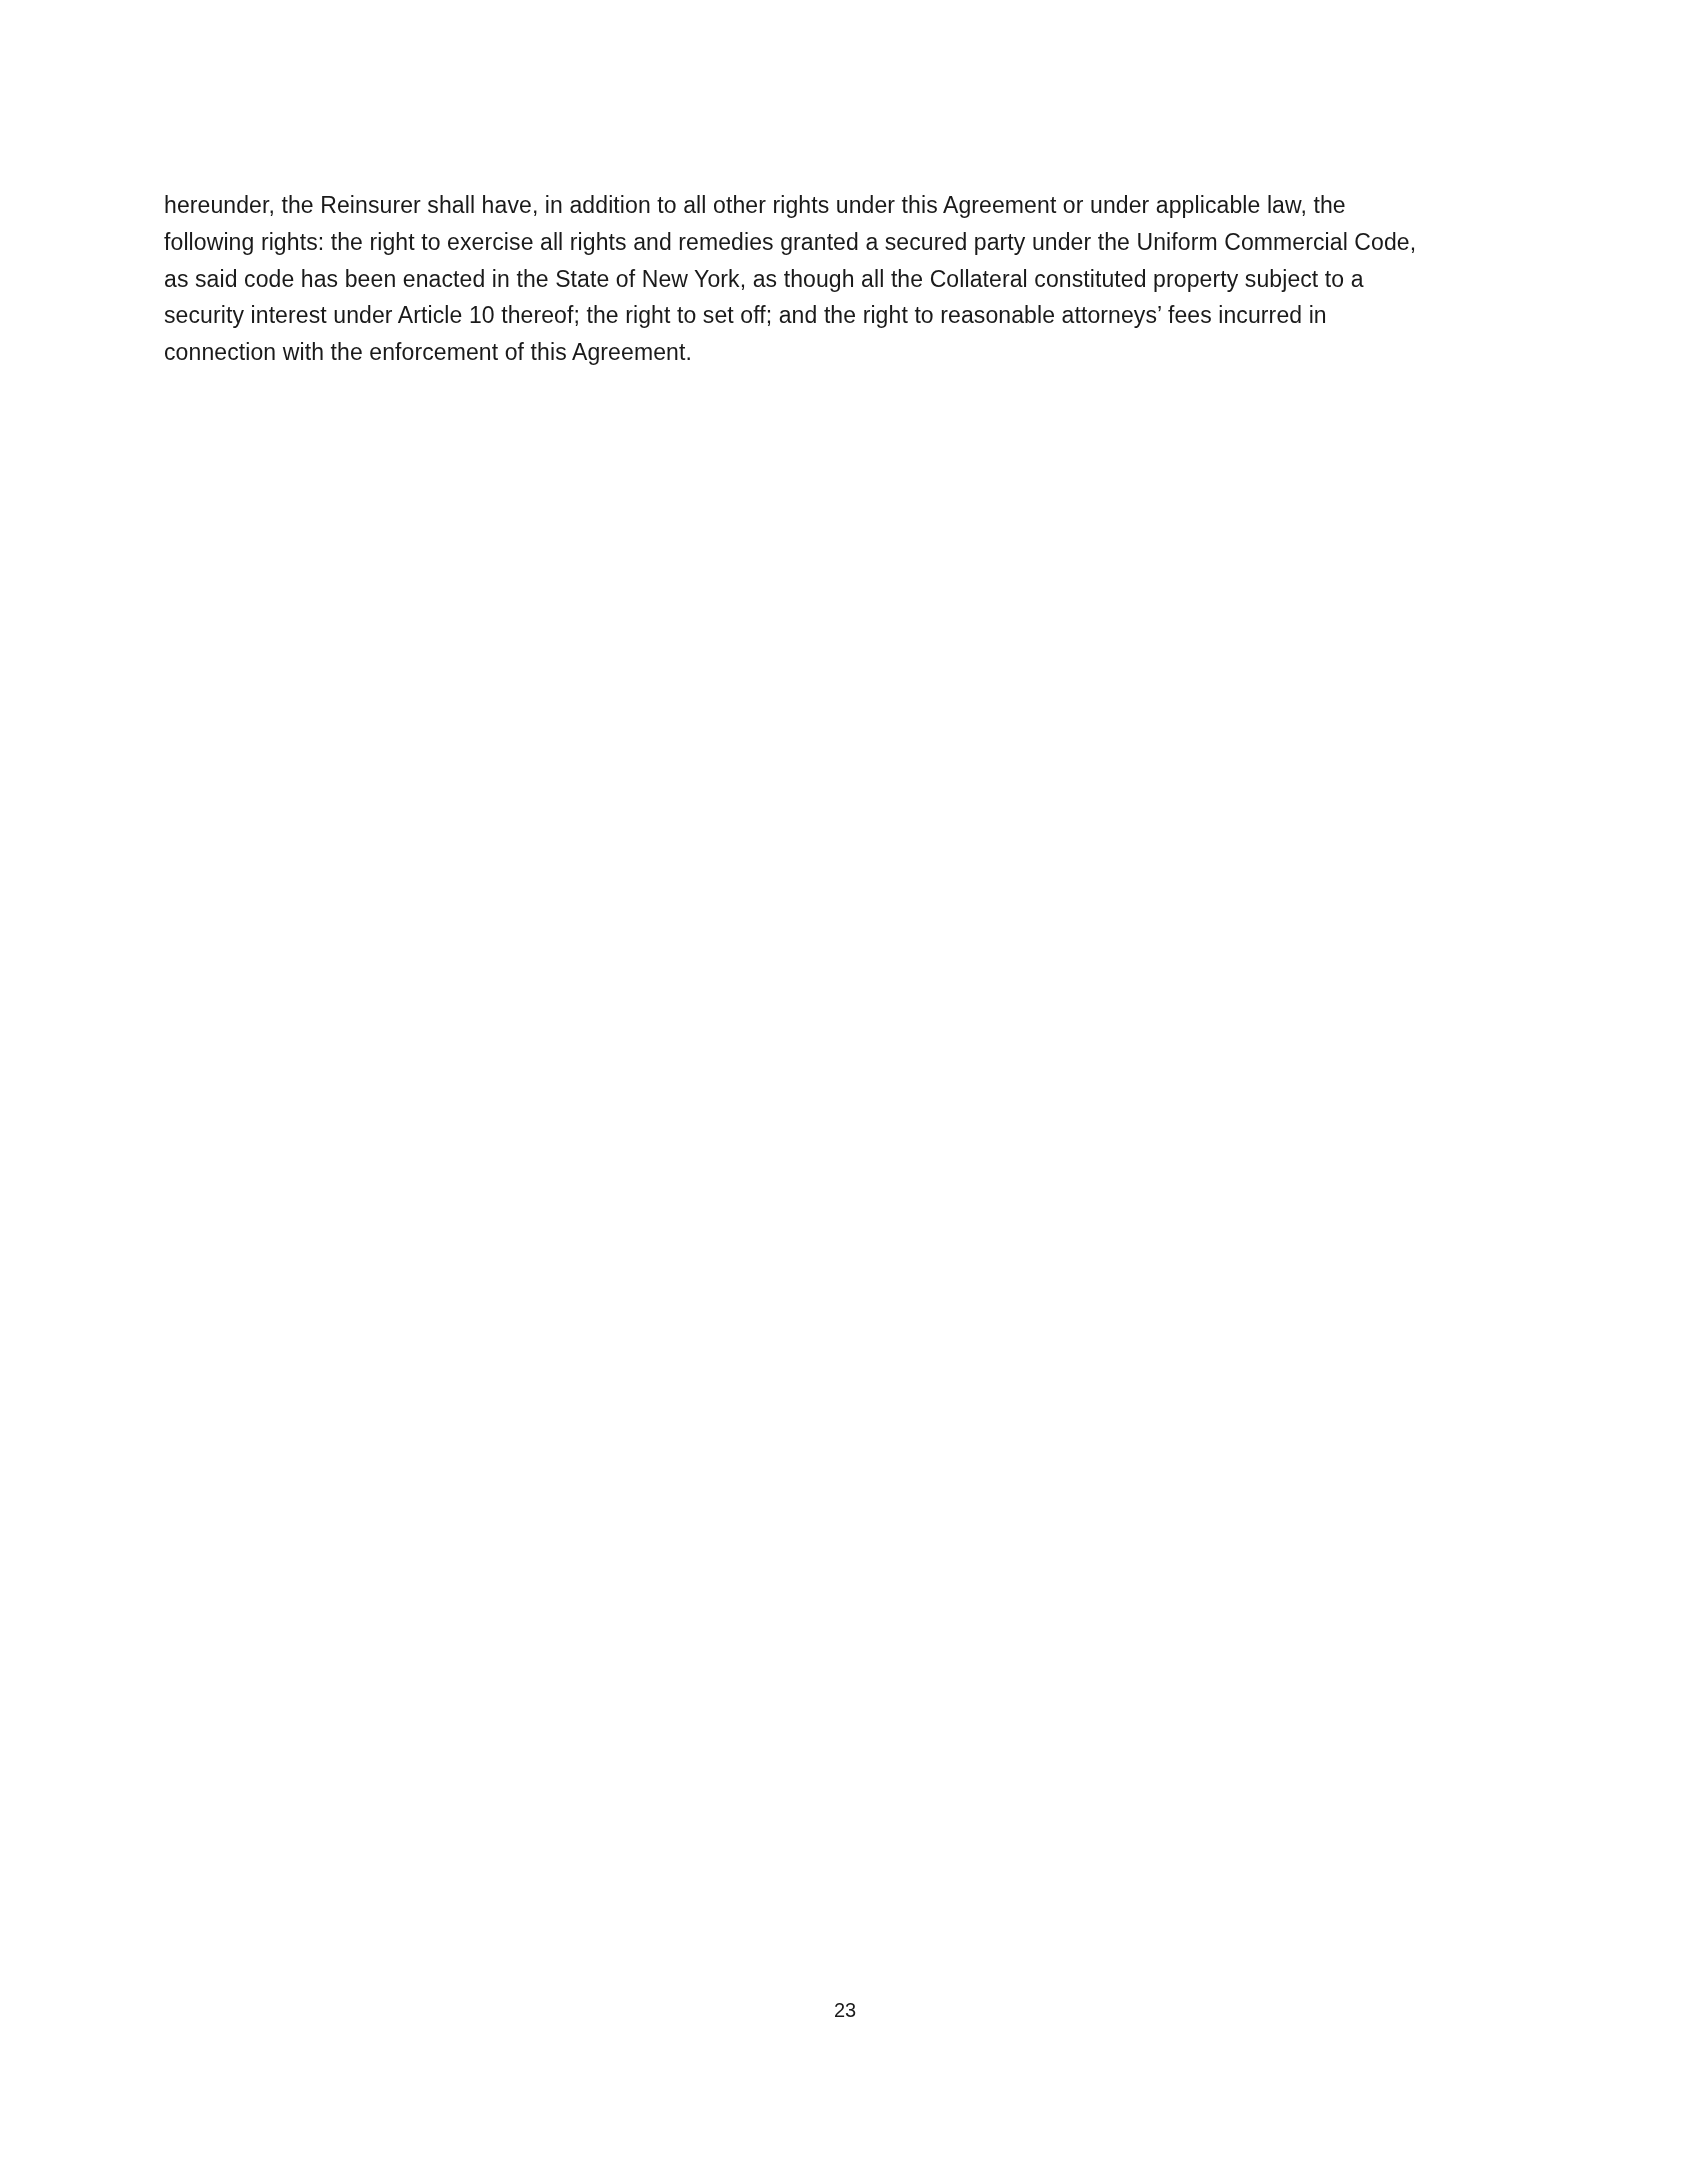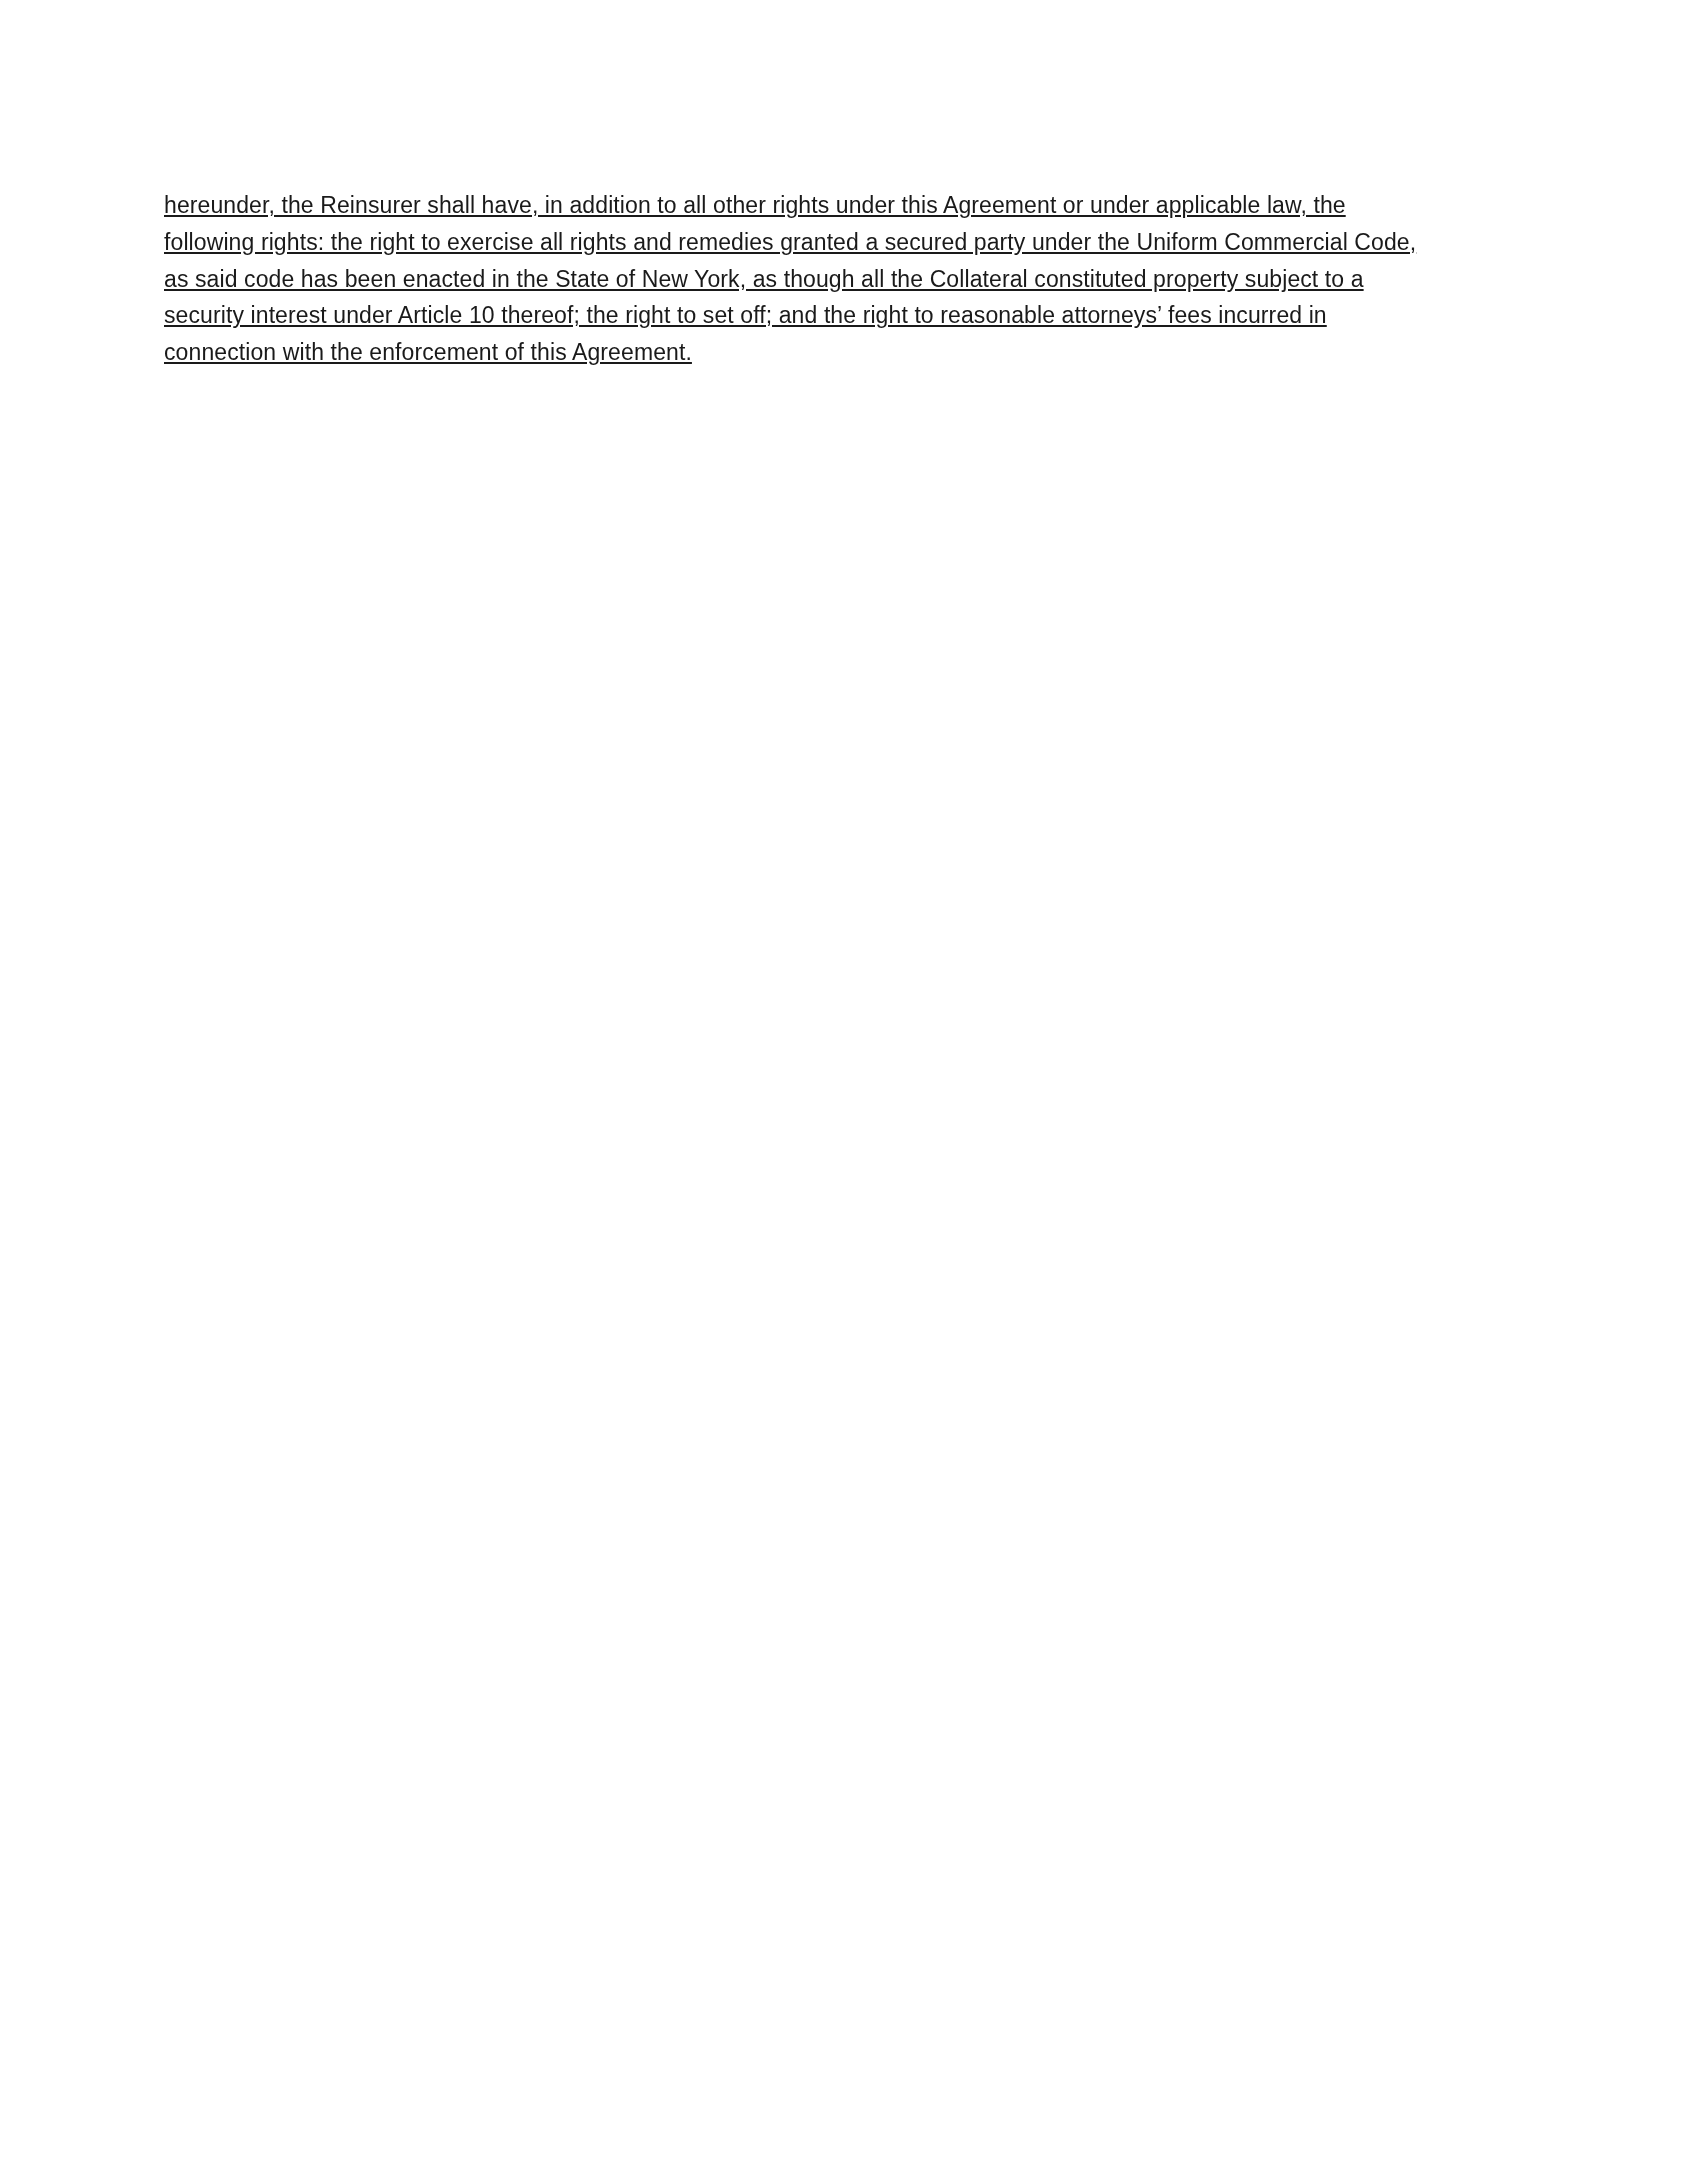--- a/index.html
+++ b/index.html
@@ -25,36 +25,36 @@
     top: 187px;
     width: 1274px;
   }
   .para {
     font-size: 23px;
     line-height: 1.6;
     text-align: left;
     letter-spacing: 0.1px;
     color: #1a1a1a;
     margin: 0;
-    text-decoration: underline;
   }
   .page-number {
     position: absolute;
     left: 0;
     right: 0;
     top: 1999px;
     text-align: center;
     font-size: 20px;
     color: #1a1a1a;
   }
 </style>
 </head>
 <body>
 
 <div class="page">
 
   <div class="body-block">
     <p class="para">hereunder, the Reinsurer shall have, in addition to all other rights under this Agreement or under applicable  law, the following rights:  the right to exercise all rights and remedies granted a secured party under the Uniform Commercial Code, as said code has been enacted in the State of New York, as though all the Collateral constituted property subject to a security interest under Article 10 thereof; the right to set off; and the right to reasonable attorneys’ fees incurred in connection with the enforcement of this Agreement.</p>
   </div>
 
+  <div class="page-number">23</div>
 
 </div>
 
 
 </body></html>

